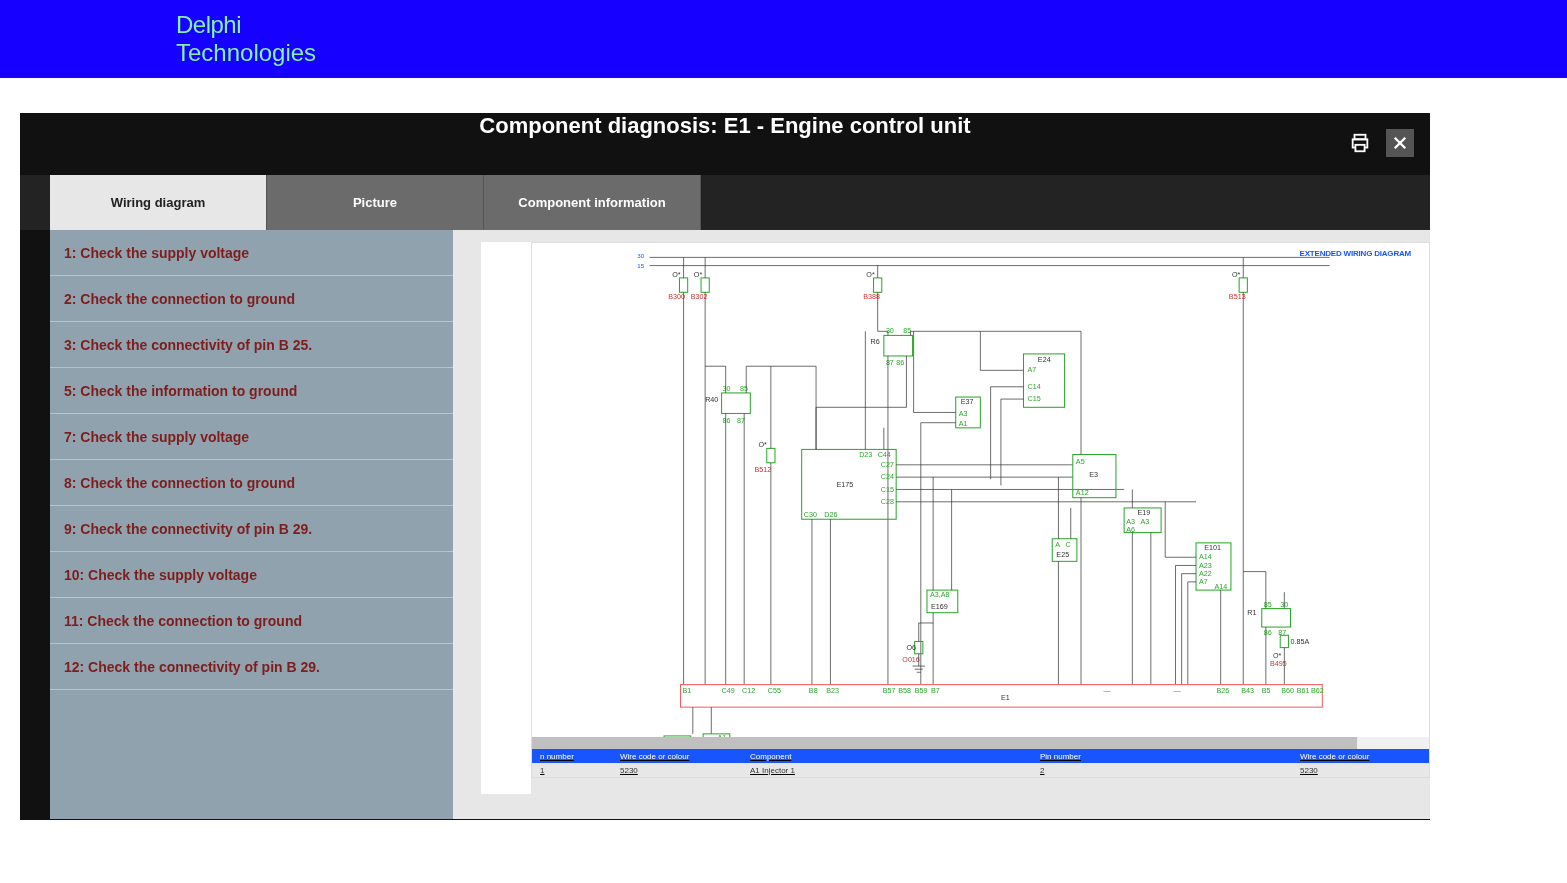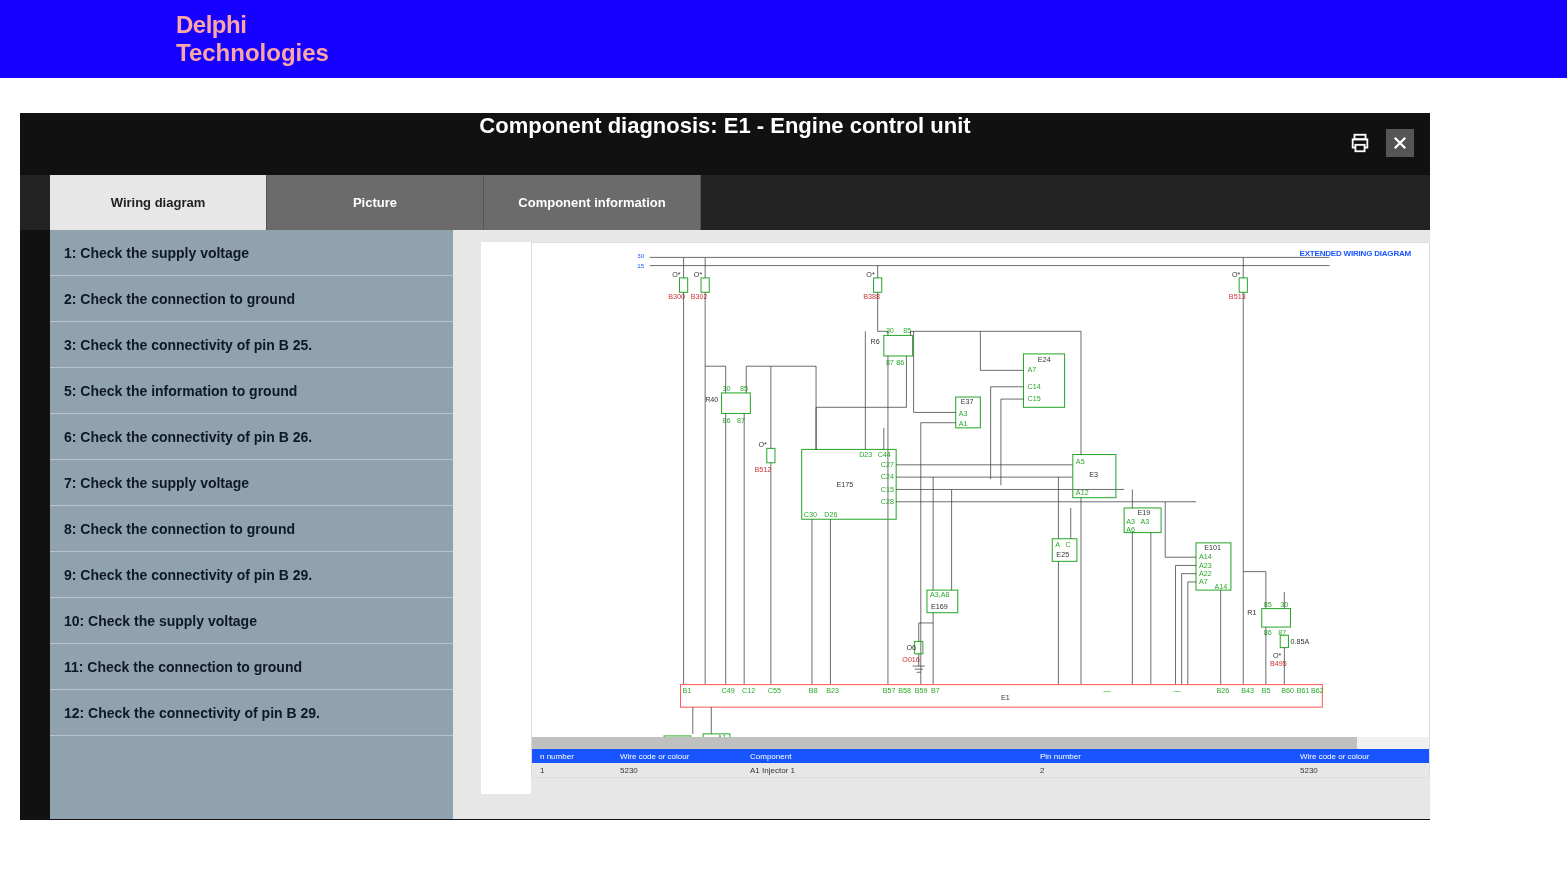--- a/index.html
+++ b/index.html
@@ -11,22 +11,22 @@
   overflow: hidden;
 }
 .top-banner {
   background: #1600ff;
   height: 78px;
   display: flex;
   align-items: center;
   padding-left: 176px;
 }
 .logo {
-  color: #fca5a5;
-  font-weight: 700;
+  color: #86efac;
+  font-weight: 400;
   font-size: 24px;
   line-height: 1.15;
   font-family: Arial, sans-serif;
 }
 .logo .l1 { letter-spacing: -0.5px; }
 .main-shell {
   position: absolute;
   left: 20px;
   top: 113px;
   width: 1410px;
@@ -92,21 +92,21 @@
 .step-list {
   width: 403px;
   background: #8fa2ae;
   overflow: hidden;
 }
 .step-item {
   height: 46px;
   display: flex;
   align-items: center;
   padding: 0 14px;
-  color: #0f172a;
+  color: #7f1d1d;
   font-weight: 600;
   font-size: 14px;
   border-bottom: 1px solid #b8c3cb;
   cursor: pointer;
 }
 .right-pane {
   flex: 1;
   display: flex;
   flex-direction: column;
   padding: 12px 0 0 28px;
@@ -141,20 +141,21 @@
 .svg-diagram { width: 100%; height: 100%; }
 
 .bottom-table {
   position: absolute;
   bottom: 0;
   left: 0px;
   right: 0;
   height: 28px;
   display: flex;
   flex-direction: column;
+  text-decoration: underline;
 }
 .bt-head {
   height: 14px;
   background: #1955ff;
   color: #fff;
   font-size: 8px;
   display: flex;
   align-items: center;
 }
 .bt-row {
@@ -217,21 +218,20 @@
     <div class="tab">Picture</div>
     <div class="tab">Component information</div>
   </div>
 
   <div class="content">
     <div class="step-list">
       <div class="step-item">1: Check the supply voltage</div>
       <div class="step-item">2: Check the connection to ground</div>
       <div class="step-item">3: Check the connectivity of pin B 25.</div>
       <div class="step-item">5: Check the information to ground</div>
-      <div class="step-item">6: Check the connectivity of pin B 26.</div>
       <div class="step-item">7: Check the supply voltage</div>
       <div class="step-item">8: Check the connection to ground</div>
       <div class="step-item">9: Check the connectivity of pin B 29.</div>
       <div class="step-item">10: Check the supply voltage</div>
       <div class="step-item">11: Check the connection to ground</div>
       <div class="step-item">12: Check the connectivity of pin B 29.</div>
     </div>
 
     <div class="right-pane">
       <div style="display:flex;height:536px">

